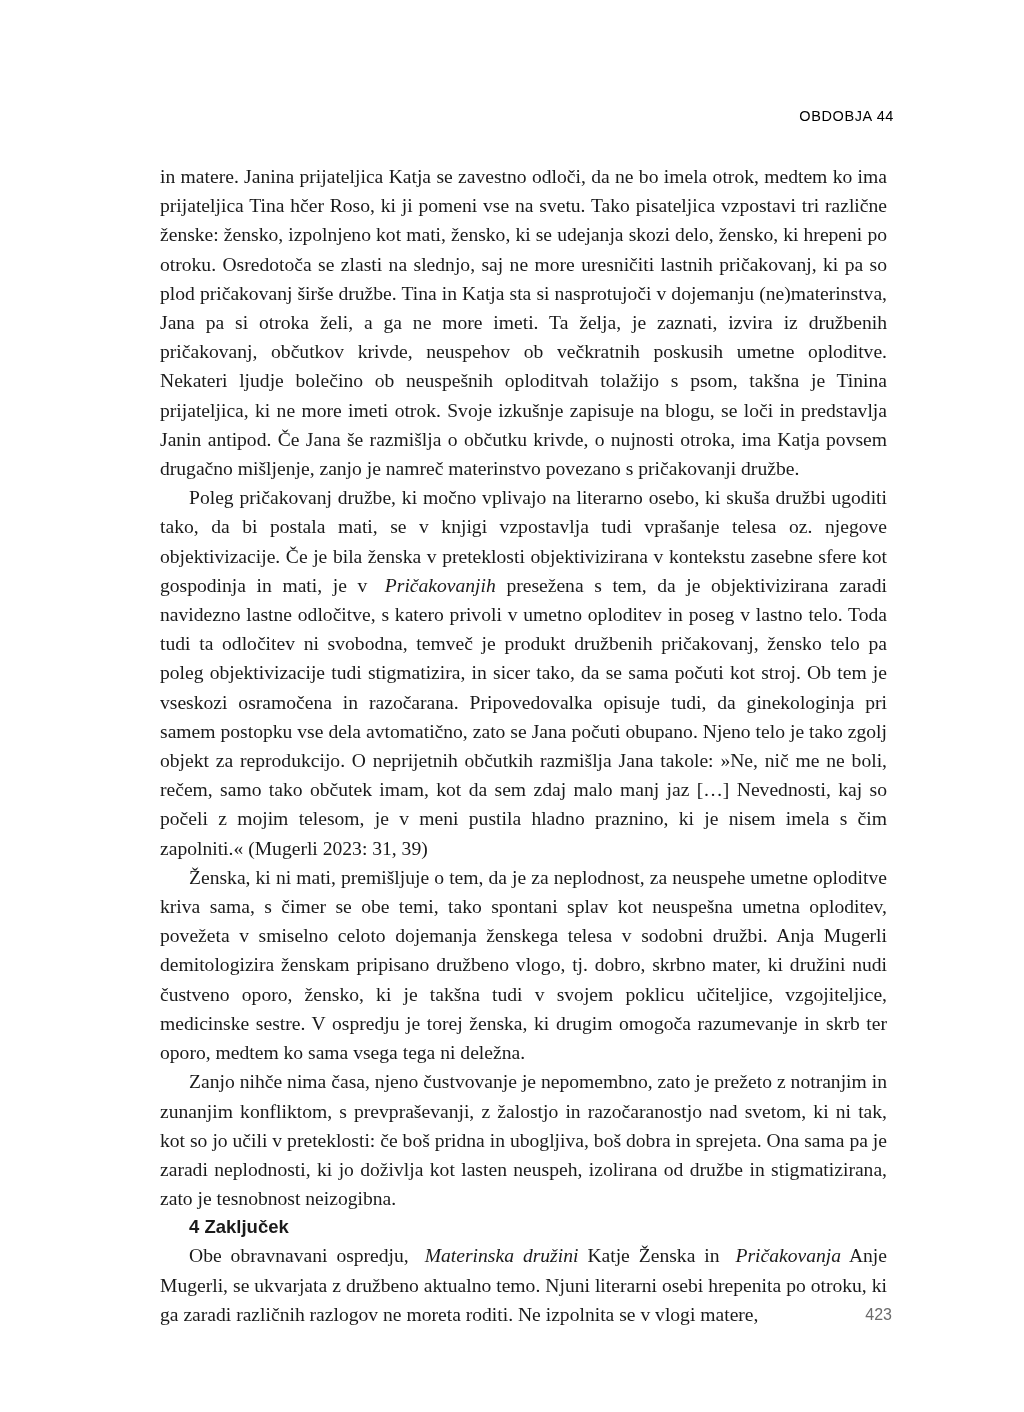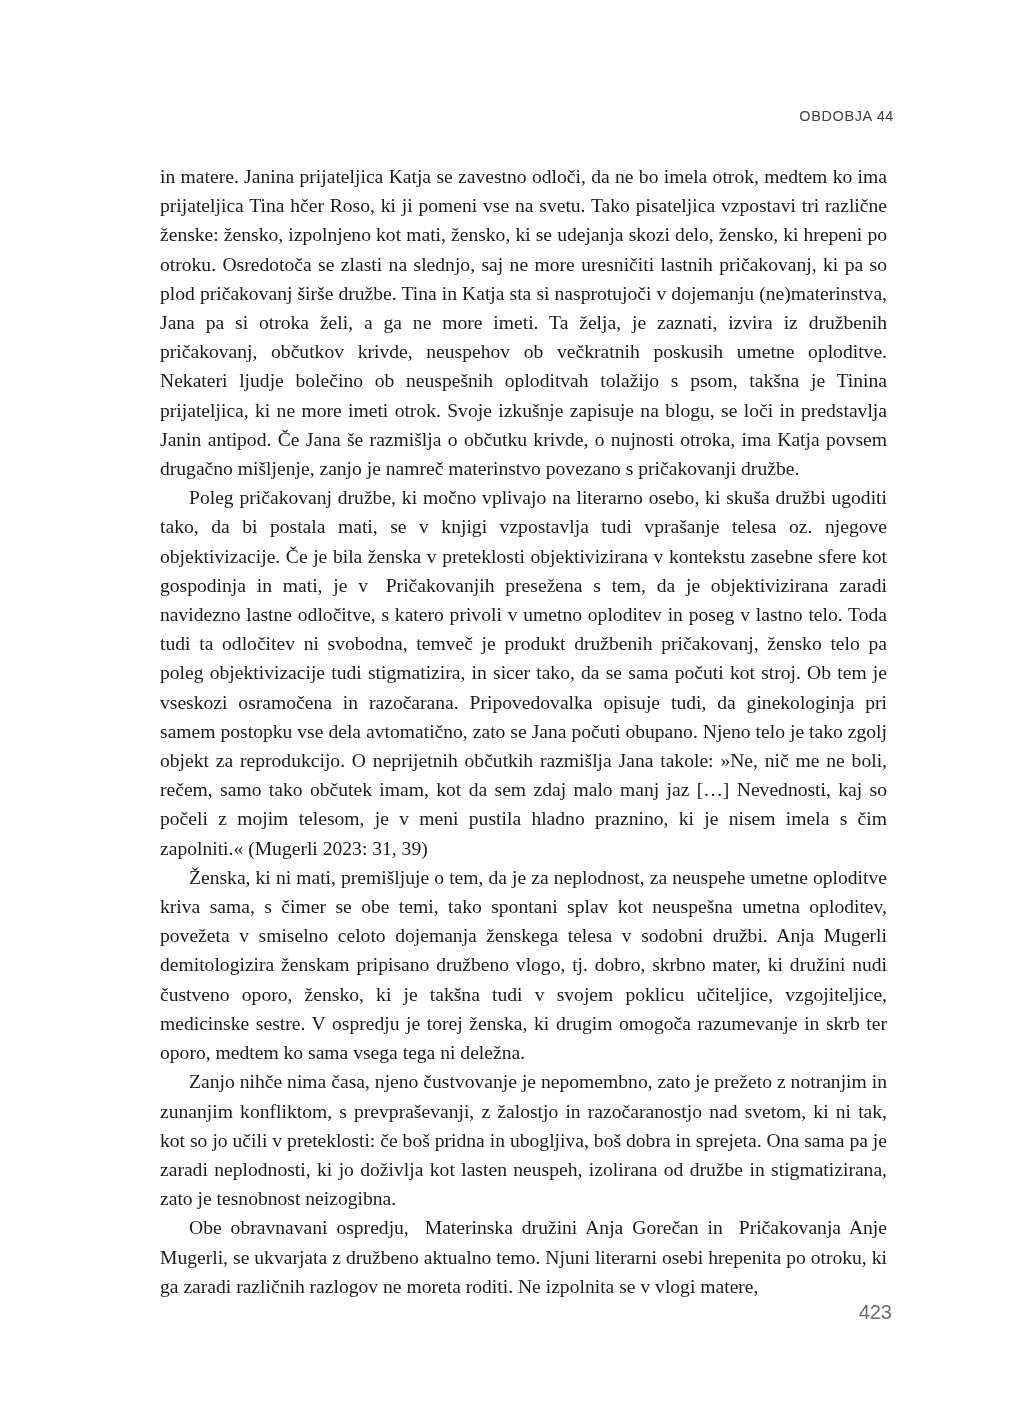--- a/index.html
+++ b/index.html
@@ -23,21 +23,21 @@
     height: 1412px;
     background: #ffffff;
   }
   .running-head {
     position: absolute;
     top: 108px;
     right: 130px;
     font-family: "Liberation Sans", sans-serif;
     font-size: 14.5px;
     letter-spacing: 0.6px;
-    color: #404040;
+    color: #000000;
     text-align: right;
   }
   .content {
     position: absolute;
     top: 162px;
     left: 160px;
     width: 727px;
     font-size: 19.6px;
     line-height: 29.2px;
     text-align: justify;
@@ -54,28 +54,29 @@
     margin-top: 19px;
     margin-bottom: 0;
     font-family: "Liberation Sans", sans-serif;
     font-weight: bold;
     font-size: 18.5px;
     line-height: 28px;
     text-indent: 29px;
     text-align: left;
   }
   .italic {
+    font-style: italic;
     margin-left: 7px;
   }
   .folio {
     position: absolute;
     bottom: 88px;
     right: 132px;
     font-family: "Liberation Sans", sans-serif;
-    font-size: 20px;
+    font-size: 16px;
     color: #6b6b6b;
   }
 </style>
 </head>
 <body>
 
 <div class="page">
 
   <div class="running-head">OBDOBJA 44</div>
 
@@ -90,22 +91,25 @@
     </p>
 
     <p class="indent">
       <span>Ženska, ki ni mati, premišljuje o tem, da je za neplodnost, za neuspehe umetne oploditve kriva sama, s čimer se obe temi, tako spontani splav kot neuspešna umetna oploditev, povežeta v smiselno celoto dojemanja ženskega telesa v sodobni družbi. Anja Mugerli demitologizira ženskam pripisano družbeno vlogo, tj. dobro, skrbno mater, ki družini nudi čustveno oporo, žensko, ki je takšna tudi v svojem poklicu učiteljice, vzgojiteljice, medicinske sestre. V ospredju je torej ženska, ki drugim omogoča razumevanje in skrb ter oporo, medtem ko sama vsega tega ni deležna.</span>
     </p>
 
     <p class="indent">
       <span>Zanjo nihče nima časa, njeno čustvovanje je nepomembno, zato je prežeto z notranjim in zunanjim konfliktom, s prevpraševanji, z žalostjo in razočaranostjo nad svetom, ki ni tak, kot so jo učili v preteklosti: če boš pridna in ubogljiva, boš dobra in sprejeta. Ona sama pa je zaradi neplodnosti, ki jo doživlja kot lasten neuspeh, izolirana od družbe in stigmatizirana, zato je tesnobnost neizogibna.</span>
     </p>
 
+    <p class="section-heading">
+      <span>4 Zaključek</span>
+    </p>
 
     <p class="indent">
-      <span>Obe obravnavani ospredju, </span><span class="italic">Materinska družini</span><span> Anja Gorečan in </span><span class="italic">Pričakovanja</span><span> Anje Mugerli, se ukvarjata z družbeno aktualno temo. Njuni literarni osebi hrepenita po otroku, ki ga zaradi različnih razlogov ne moreta roditi. Ne izpolnita se v vlogi matere,</span>
+      <span>Obe obravnavani ospredju, </span><span class="italic">Materinska družini</span><span> Katje Ženska in </span><span class="italic">Pričakovanja</span><span> Anje Mugerli, se ukvarjata z družbeno aktualno temo. Njuni literarni osebi hrepenita po otroku, ki ga zaradi različnih razlogov ne moreta roditi. Ne izpolnita se v vlogi matere,</span>
     </p>
 
   </div>
 
   <div class="folio">423</div>
 
 </div>
 
 </body></html>

